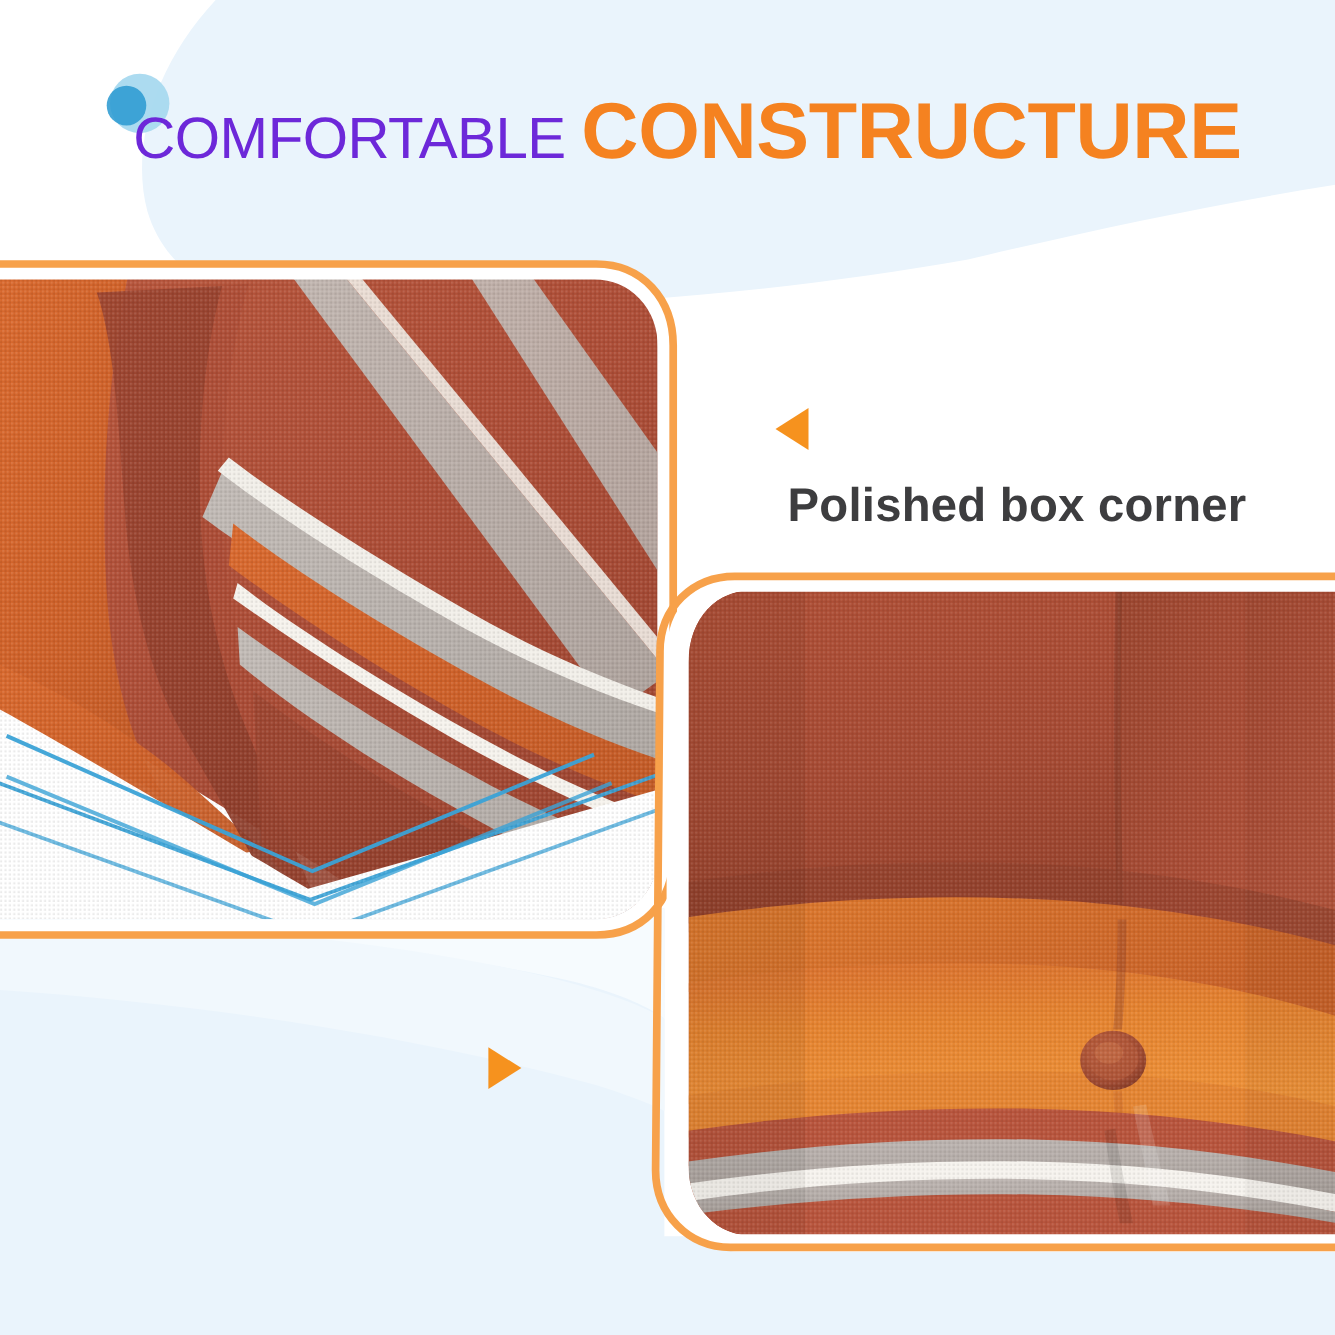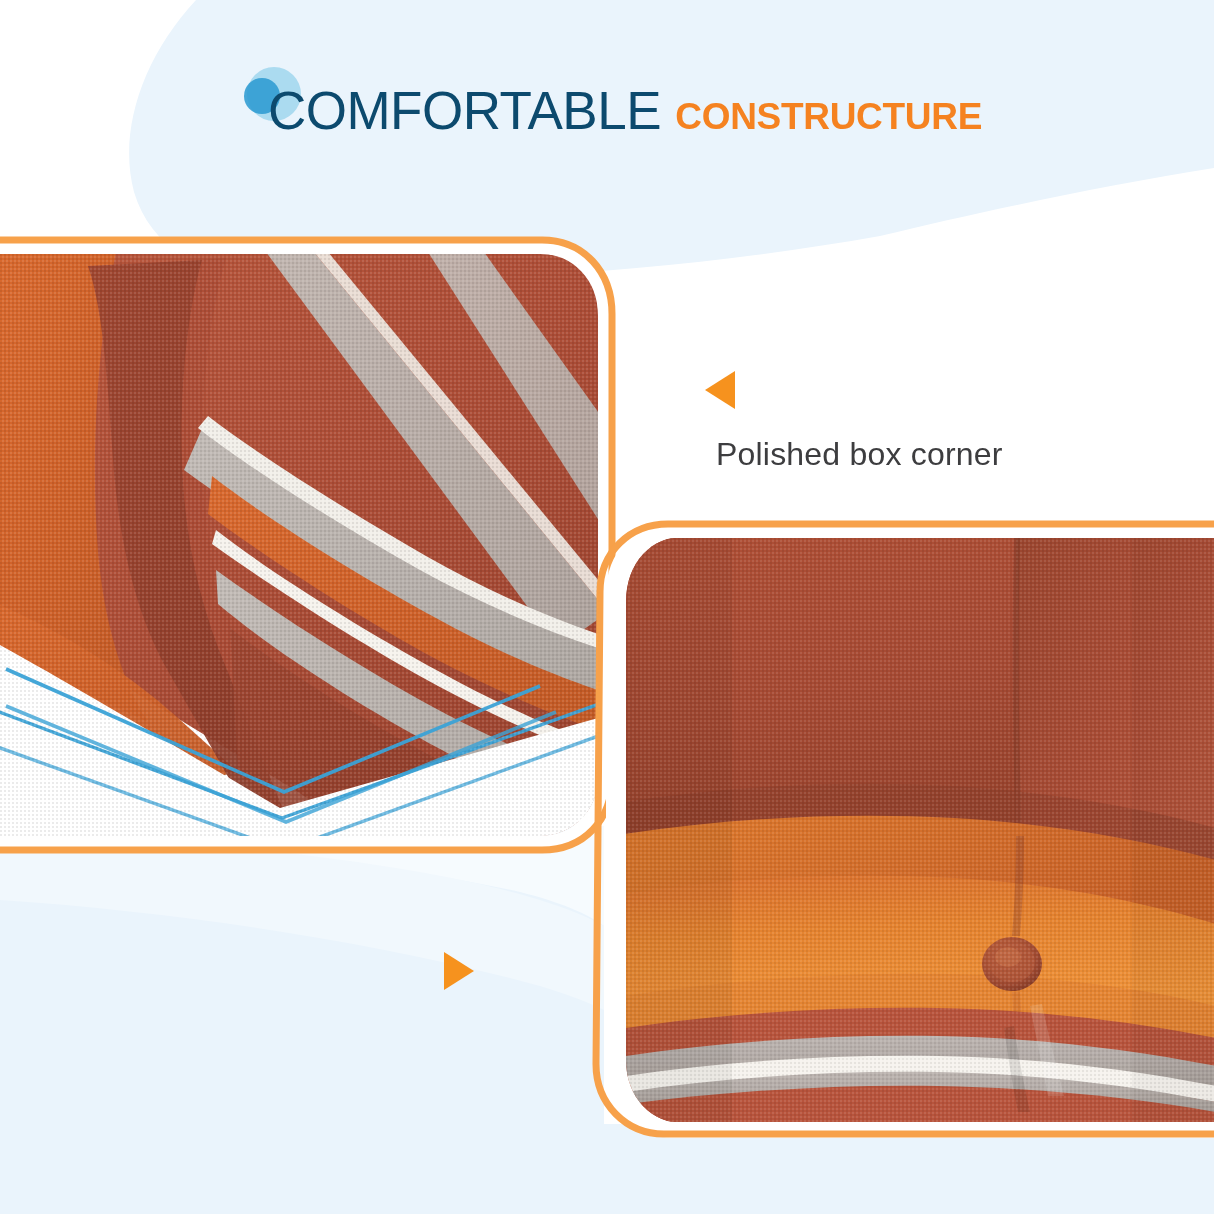--- a/index.html
+++ b/index.html
@@ -27,38 +27,38 @@
   .blue-dots {
     position:absolute;
     left:6px; top:-18px;
     width:64px; height:64px;
     z-index:-1;
   }
   .t-light {
     font-size:53px;
     font-weight:400;
     letter-spacing:-0.5px;
-    color:#0c4a6e;
+    color:#6d28d9;
     font-family:"Liberation Sans", sans-serif;
   }
   .t-bold {
-    font-size:37px;
+    font-size:72px;
     font-weight:700;
     letter-spacing:-0.3px;
     color:#F58220;
     font-family:"Liberation Sans", sans-serif;
   }
 
   
   .callout {
     position:absolute;
     z-index:25;
     color:#3d3d3f;
-    font-size:32px;
-    font-weight:400;
+    font-size:43px;
+    font-weight:700;
     letter-spacing:0.2px;
     white-space:nowrap;
     font-family:"Liberation Sans", sans-serif;
   }
   #callout-polished { left:716px; top:436px; }
   #callout-circle   { left:86px;  top:1023px; }
 
   .tri {
     position:absolute;
     width:0; height:0;

